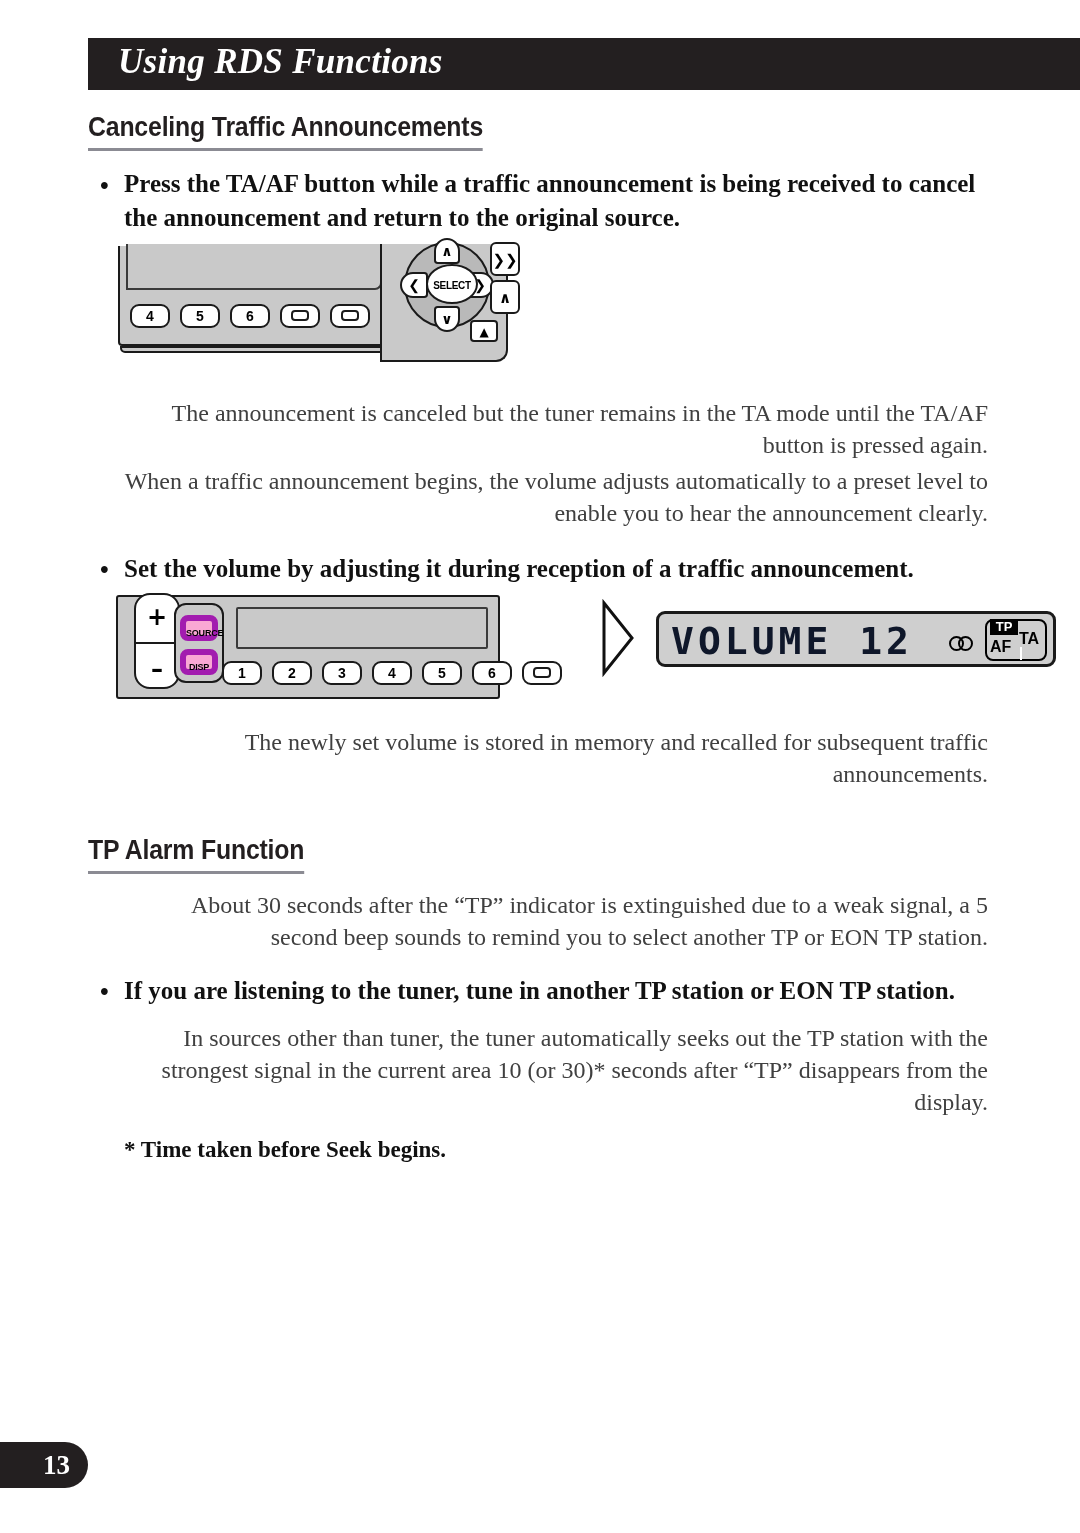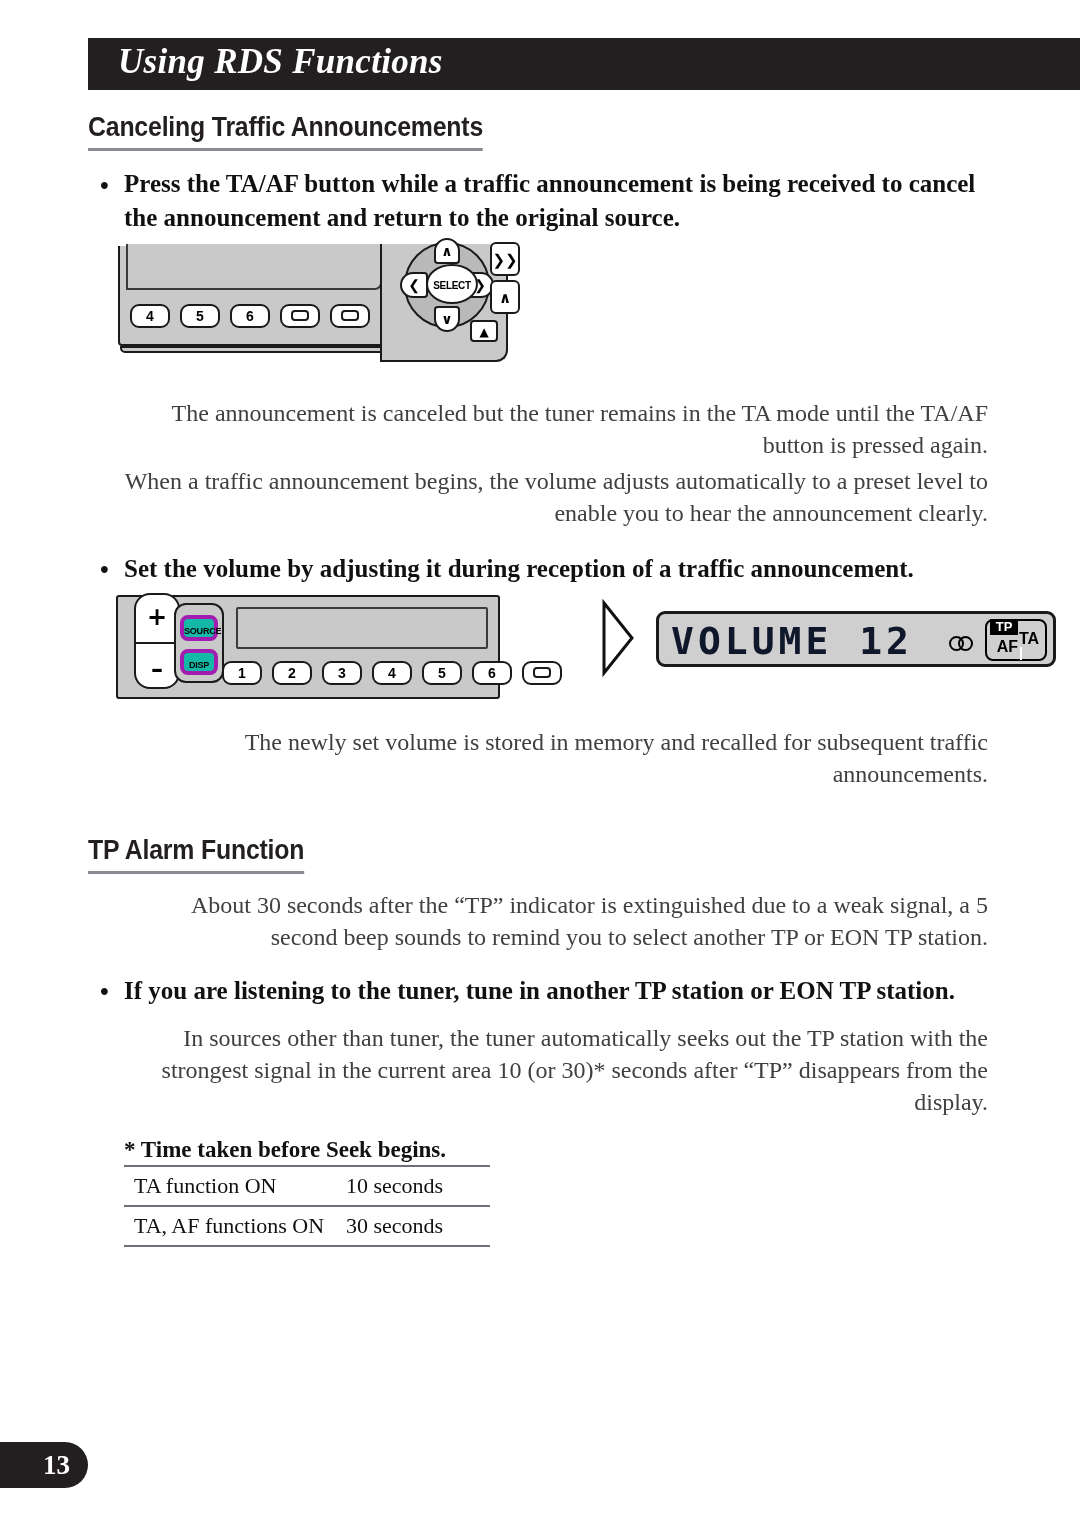--- a/index.html
+++ b/index.html
@@ -257,22 +257,22 @@
     width: 50px; height: 80px;
     background: #c9c9c9;
     border: 2px solid #1a1a1a;
     box-sizing: border-box;
     border-radius: 12px;
   }
   .fig2 .smallbtn {
     position: absolute;
     left: 4px;
     width: 38px; height: 26px;
-    background: #14b8a6;
-    border: 4px solid #a21caf;
+    background: #f9a8d4;
+    border: 6px solid #a21caf;
     box-sizing: border-box;
     border-radius: 8px;
     font-family: "Liberation Sans Narrow", "Liberation Sans", sans-serif;
     font-weight: bold;
     font-size: 9px;
     line-height: 24px;
     text-align: center;
     color: #000;
     letter-spacing: -0.2px;
   }
@@ -357,21 +357,21 @@
     text-align: center;
   }
   .rds-group .af {
     position: absolute;
     left: 3px; top: 16px;
     width: 28px;
     font-family: "Liberation Sans", sans-serif;
     font-weight: bold;
     font-size: 16px;
     line-height: 20px;
-    text-align: right;
+    text-align: left;
     color: #000;
   }
   .rds-group .ta {
     position: absolute;
     right: 2px; top: 8px;
     width: 28px;
     font-family: "Liberation Sans", sans-serif;
     font-weight: bold;
     font-size: 16px;
     line-height: 20px;
@@ -540,30 +540,18 @@
 
   <p class="bullet" style="margin-top:20px;">
     <span class="dot">•</span>
     <span>If you are listening to the tuner, tune in another TP station or EON TP station.</span>
   </p>
 
   <p class="para" style="margin-top:16px;">In sources other than tuner, the tuner automatically seeks out the TP station with the strongest signal in the current area 10 (or 30)* seconds after “TP” disappears from the display.</p>
 
   <p class="footnote" style="margin-top:18px;">* Time taken before Seek begins.</p>
 
-  <table class="timetable">
-    <tbody>
-      <tr>
-        <td>TA function ON</td>
-        <td class="val">10 seconds</td>
-      </tr>
-      <tr>
-        <td>TA, AF functions ON</td>
-        <td class="val">30 seconds</td>
-      </tr>
-    </tbody>
-  </table>
 
 </div>
 
 <div class="page-tab">
   <span class="page-num">13</span>
 </div>
 
 </body></html>

